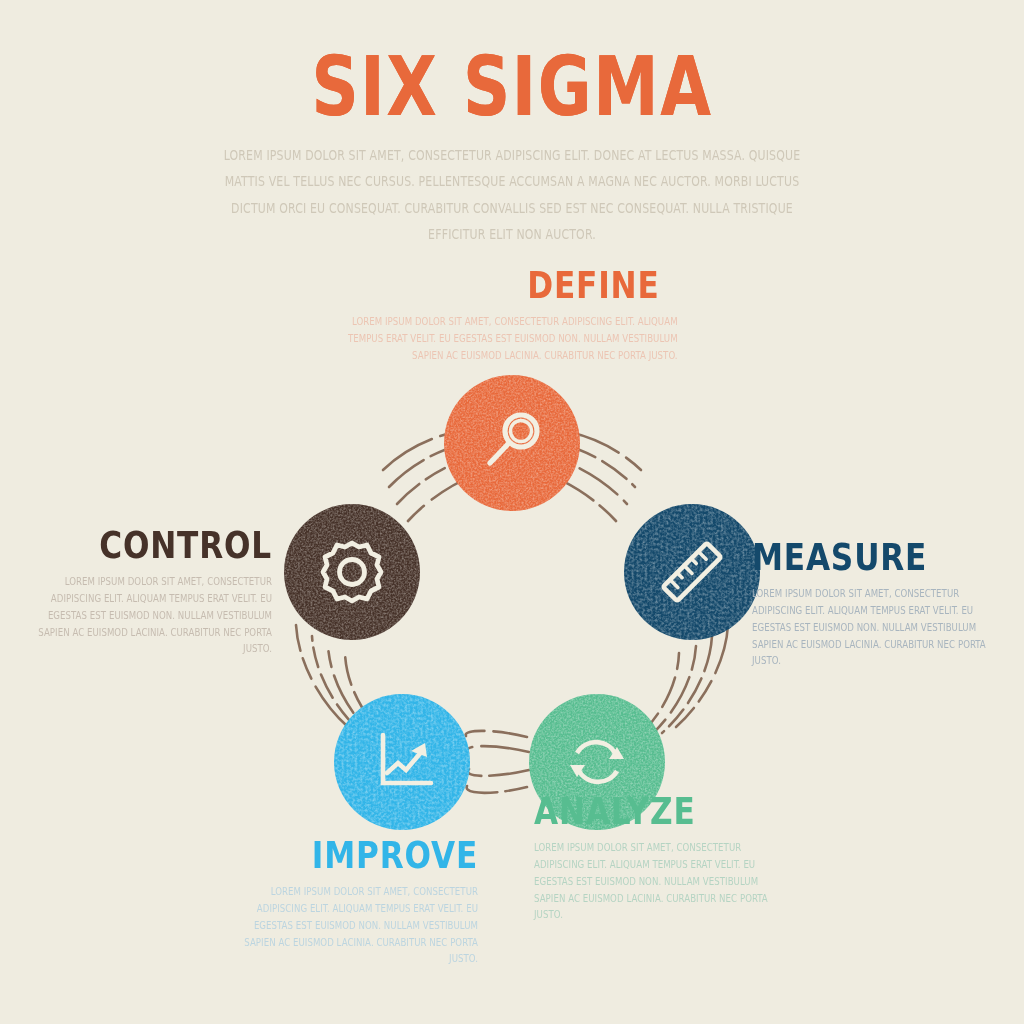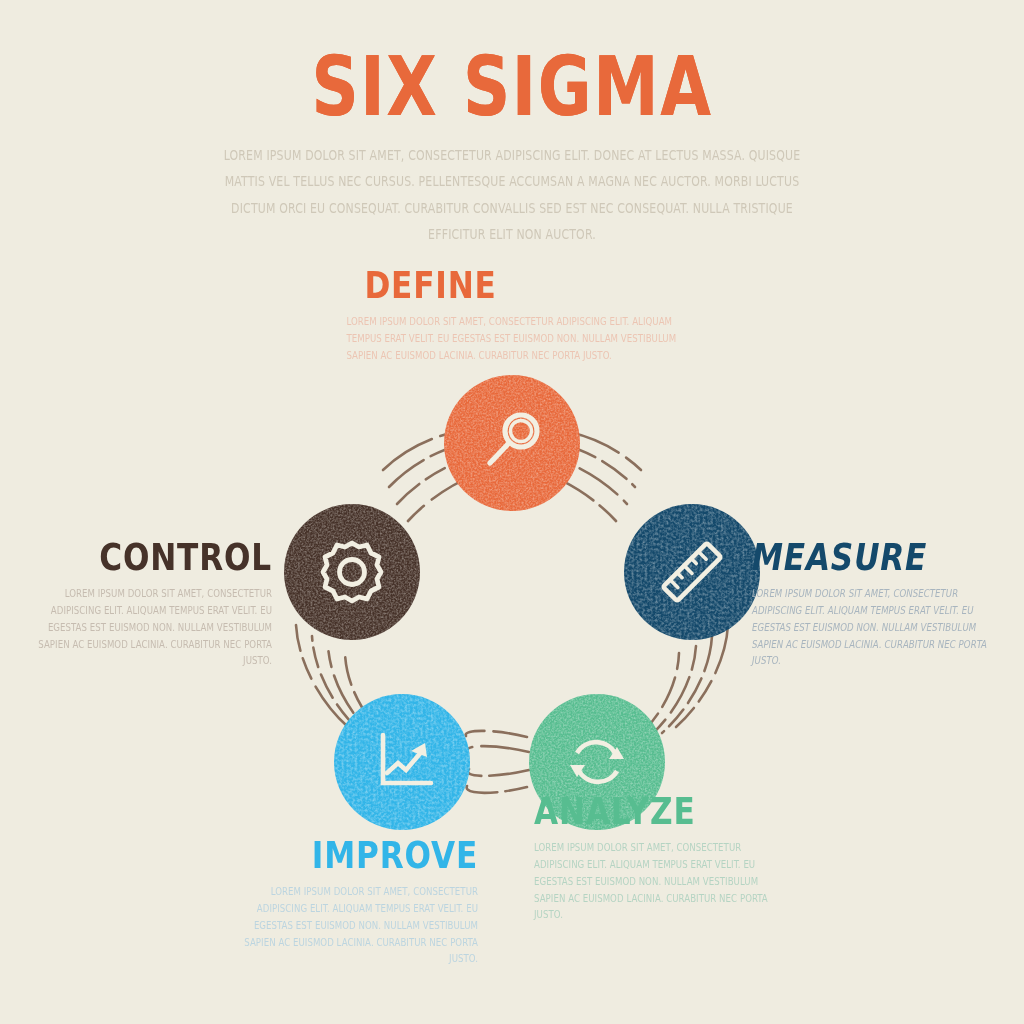--- a/index.html
+++ b/index.html
@@ -109,21 +109,21 @@
     transform: scaleX(0.82);
   }
   .stage-body {
     font-family: "DejaVu Sans Condensed", "Liberation Sans", sans-serif;
     font-size: 10.4px;
     line-height: 1.62;
     letter-spacing: 0.05px;
     text-transform: uppercase;
     transform: scaleX(0.92);
   }
-  .ta-center { text-align: left; }
+  .ta-center { text-align: right; }
   .ta-left   { text-align: left;  }
   .ta-right  { text-align: right; }
   .tor-l .stage-heading { transform-origin: left center; }
   .tor-l .stage-body    { transform-origin: left center; }
   .tor-r .stage-heading { transform-origin: right center; }
   .tor-r .stage-body    { transform-origin: right center; }
   .tor-c .stage-heading { transform-origin: center center; }
   .tor-c .stage-body    { transform-origin: center center; }
 </style>
 </head>
@@ -289,33 +289,33 @@
         </svg>
       </div>
     </div>
   </div>
 
   <div class="stage-block ta-center tor-c" style="left:332px; top:266px; width:360px;">
     <div class="stage-heading" style="color:#e8693b;">DEFINE</div>
     <div class="stage-body" style="color:#ecc5b3;">LOREM IPSUM DOLOR SIT AMET, CONSECTETUR ADIPISCING ELIT. ALIQUAM TEMPUS ERAT VELIT. EU EGESTAS EST EUISMOD NON. NULLAM VESTIBULUM SAPIEN AC EUISMOD LACINIA. CURABITUR NEC PORTA JUSTO.</div>
   </div>
 
-  <div class="stage-block ta-left tor-l" style="left:752px; top:538px; width:262px;font-style:italic;">
+  <div class="stage-block ta-left tor-l" style="left:752px; top:538px; width:262px;">
     <div class="stage-heading" style="color:#14496b;">MEASURE</div>
     <div class="stage-body" style="color:#a8b5bf;">LOREM IPSUM DOLOR SIT AMET, CONSECTETUR ADIPISCING ELIT. ALIQUAM TEMPUS ERAT VELIT. EU EGESTAS EST EUISMOD NON. NULLAM VESTIBULUM SAPIEN AC EUISMOD LACINIA. CURABITUR NEC PORTA JUSTO.</div>
   </div>
 
   <div class="stage-block ta-left tor-l" style="left:534px; top:792px; width:272px;">
     <div class="stage-heading" style="color:#57bd90;">ANALYZE</div>
     <div class="stage-body" style="color:#b5d4c3;">LOREM IPSUM DOLOR SIT AMET, CONSECTETUR ADIPISCING ELIT. ALIQUAM TEMPUS ERAT VELIT. EU EGESTAS EST EUISMOD NON. NULLAM VESTIBULUM SAPIEN AC EUISMOD LACINIA. CURABITUR NEC PORTA JUSTO.</div>
   </div>
 
   <div class="stage-block ta-right tor-r" style="left:206px; top:836px; width:272px;">
     <div class="stage-heading" style="color:#32b5e8;">IMPROVE</div>
     <div class="stage-body" style="color:#bcd5e0;">LOREM IPSUM DOLOR SIT AMET, CONSECTETUR ADIPISCING ELIT. ALIQUAM TEMPUS ERAT VELIT. EU EGESTAS EST EUISMOD NON. NULLAM VESTIBULUM SAPIEN AC EUISMOD LACINIA. CURABITUR NEC PORTA JUSTO.</div>
   </div>
 
-  <div class="stage-block ta-right tor-r" style="left:12px; top:538px; width:260px;">
+  <div class="stage-block ta-right tor-r" style="left:12px; top:526px; width:260px;">
     <div class="stage-heading" style="color:#463229;">CONTROL</div>
     <div class="stage-body" style="color:#c6bcb0;">LOREM IPSUM DOLOR SIT AMET, CONSECTETUR ADIPISCING ELIT. ALIQUAM TEMPUS ERAT VELIT. EU EGESTAS EST EUISMOD NON. NULLAM VESTIBULUM SAPIEN AC EUISMOD LACINIA. CURABITUR NEC PORTA JUSTO.</div>
   </div>
 
 </div>
 
 </body></html>

